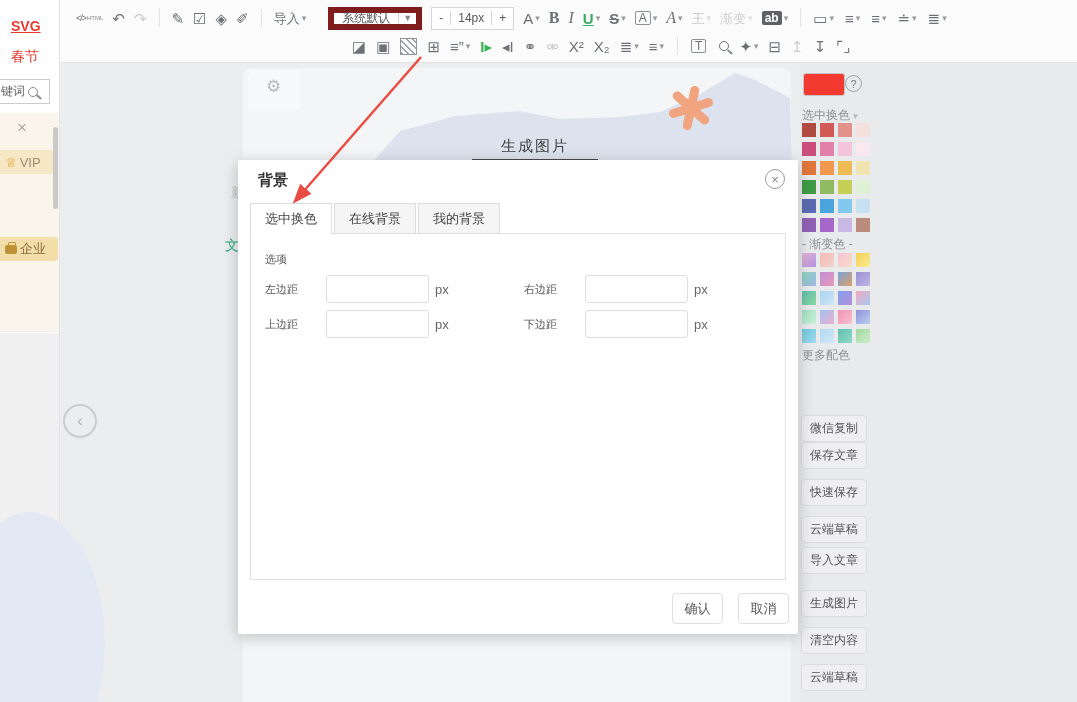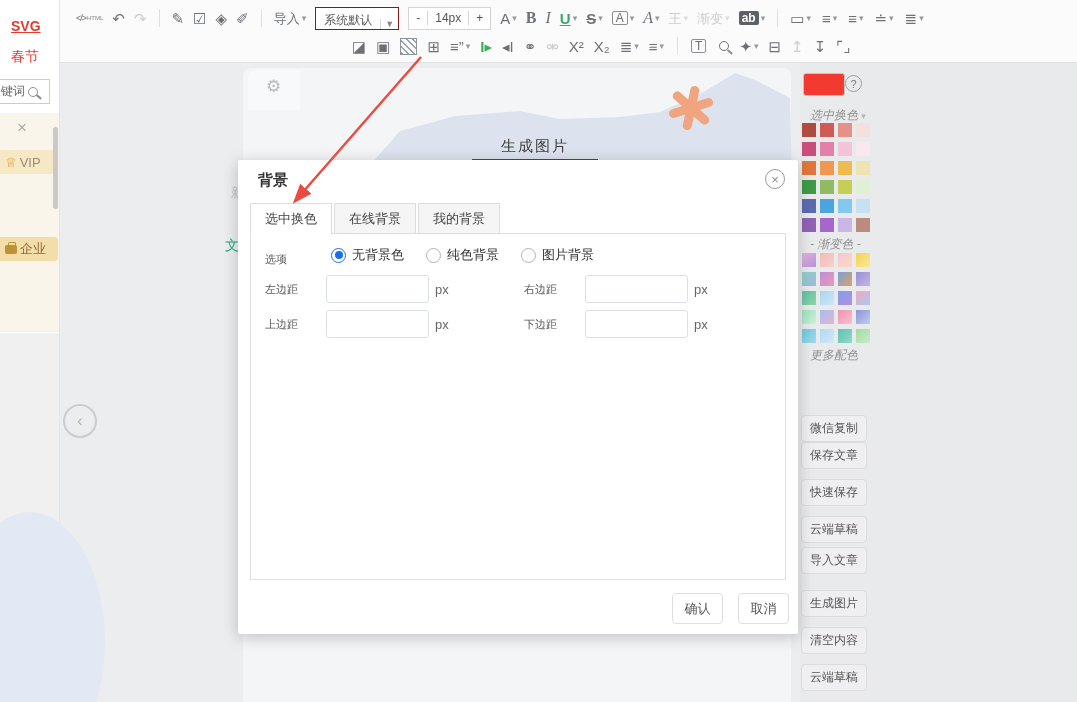--- a/index.html
+++ b/index.html
@@ -49,22 +49,22 @@
   .tb.strike .g { text-decoration:line-through; font-weight:bold;}
   .tb.boxed .g { border:1px solid #8a8f94; padding:0 3px; font-size:12px; border-radius:2px;}
   .tb.dark .g { background:#5d6166; color:#fff; padding:1px 3px; font-size:12px; border-radius:2px; font-weight:bold;}
   .tb.txt .g { font-size:13px; }
   .tb.green .g { color:#39b257; font-weight:bold; }
   .tb.html .g { font-size:9px; letter-spacing:-1px; }
   .tb.html .sub { font-size:6px; margin-left:1px; color:#888;}
   .tsep { width:1px; height:18px; background:#e0e0e0; margin:0 3px; }
   .hatchbox { width:17px; height:17px; border:1px solid #8f9499;
     background:repeating-linear-gradient(45deg,#9aa0a5 0 1.5px,transparent 1.5px 4.5px); }
-  .wsel { display:inline-flex; align-items:flex-end; border:1px solid #7f1d1d; background:#fff;
-    height:23px; font-size:12px; color:#555; }
+  .wsel { display:inline-flex; align-items:center; border:6px solid #7f1d1d; background:#fff;
+    height:23px; font-size:12px; color:#555;margin-left:13px; }
   .wsel .v { padding:0 8px; min-width:62px; }
   .wsel .dd { border-left:1px solid #d4d4d4; width:18px; text-align:center; color:#888; font-size:9px; }
   .stepper { display:inline-flex; align-items:center; border:1px solid #d4d4d4; background:#fff;
     height:23px; font-size:12px; color:#555; }
   .stepper span { padding:0 7px; }
   .stepper .mid { border-left:1px solid #d4d4d4; border-right:1px solid #d4d4d4; }
 
   
   #canvas { position:absolute; left:60px; top:63px; width:740px; height:639px; background:#ecedee; z-index:1;}
   #sheet { position:absolute; left:183px; top:5px; width:548px; height:634px;
@@ -79,21 +79,21 @@
   #frag-bottom { position:absolute; left:165px; top:174px; font-size:14px; color:#2aa87c; }
   #collapse-btn { position:absolute; left:3px; top:341px; width:34px; height:34px; border-radius:50%;
     border:2px solid #c9ccd1; color:#b0b4b9; font-size:16px; display:flex; align-items:center; justify-content:center;}
 
   
   #right-rail { position:absolute; left:800px; top:63px; width:70px; height:639px; z-index:1; }
   #cur-color { position:absolute; left:3px; top:10px; width:42px; height:23px;
     border:1px solid #c3c3c3; border-radius:3px; }
   #help-btn { position:absolute; left:45px; top:12px; width:17px; height:17px; border-radius:50%;
     border:1.5px solid #9aa0a6; color:#7a7f85; font-size:11px; display:flex; align-items:center; justify-content:center;}
-  .rlabel { position:absolute; left:10px; width:66px; font-size:12px; color:#8f8f8f; white-space:nowrap;font-style:italic;}
+  .rlabel { position:absolute; left:2px; width:66px; font-size:12px; color:#8f8f8f; white-space:nowrap;}
   #swap-label { top:44px; }
   #grad-label { top:173px; }
   #more-label { top:284px; }
   .swgrid { position:absolute; left:2px; display:grid; grid-template-columns:repeat(4,14px); gap:5px 4px; }
   #solid-grid { top:60px; }
   #grad-grid { top:190px; }
   .sw { width:14px; height:14px; cursor:pointer; }
   .sbtn { position:absolute; left:1px; width:66px; height:27px; background:#efeff1;
     border:1px solid #dcdcde; border-radius:4px; font-size:12px; color:#555;
     display:flex; align-items:center; justify-content:center; cursor:pointer; }
@@ -419,34 +419,20 @@
 <div id="modal">
   <div id="modal-title">背景</div>
   <div id="modal-close">×</div>
   <div id="tabs">
     <div class="tab active">选中换色</div>
     <div class="tab">在线背景</div>
     <div class="tab">我的背景</div>
   </div>
   <div id="mbox">
     <div class="mlabel" style="top:18px;">选项</div>
-    <div id="radio-row">
-      <span class="radio">
-        <span class="rdot on"></span>
-        <span>无背景色</span>
-      </span>
-      <span class="radio">
-        <span class="rdot"></span>
-        <span>纯色背景</span>
-      </span>
-      <span class="radio">
-        <span class="rdot"></span>
-        <span>图片背景</span>
-      </span>
-    </div>
 
     <div class="mlabel" style="top:48px;">左边距</div>
     <input class="minput" style="left: 75px; top: 41px;" value="">
     <div class="unit" style="left:184px; top:48px;">px</div>
     <div class="mlabel" style="left:273px; top:48px;">右边距</div>
     <input class="minput" style="left: 334px; top: 41px;" value="">
     <div class="unit" style="left:443px; top:48px;">px</div>
 
     <div class="mlabel" style="top:83px;">上边距</div>
     <input class="minput" style="left: 75px; top: 76px;" value="">

